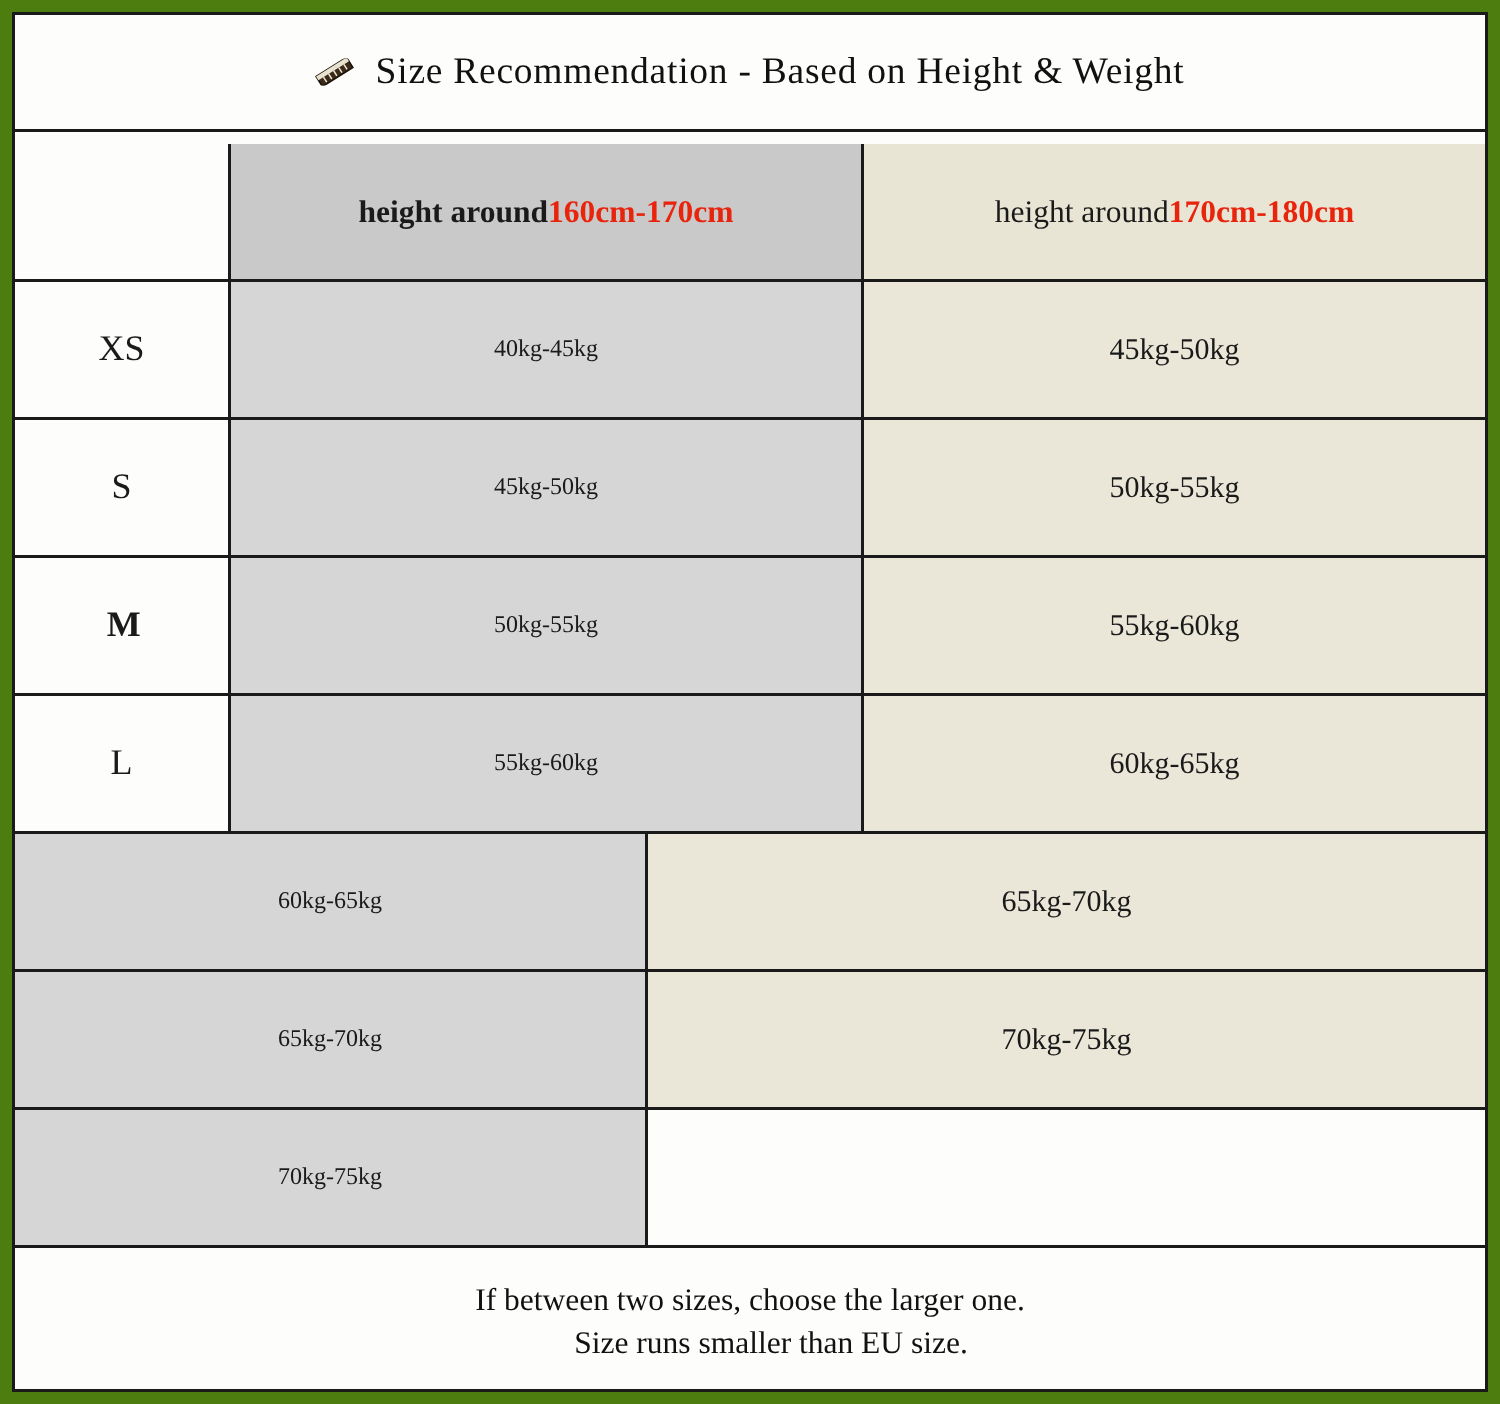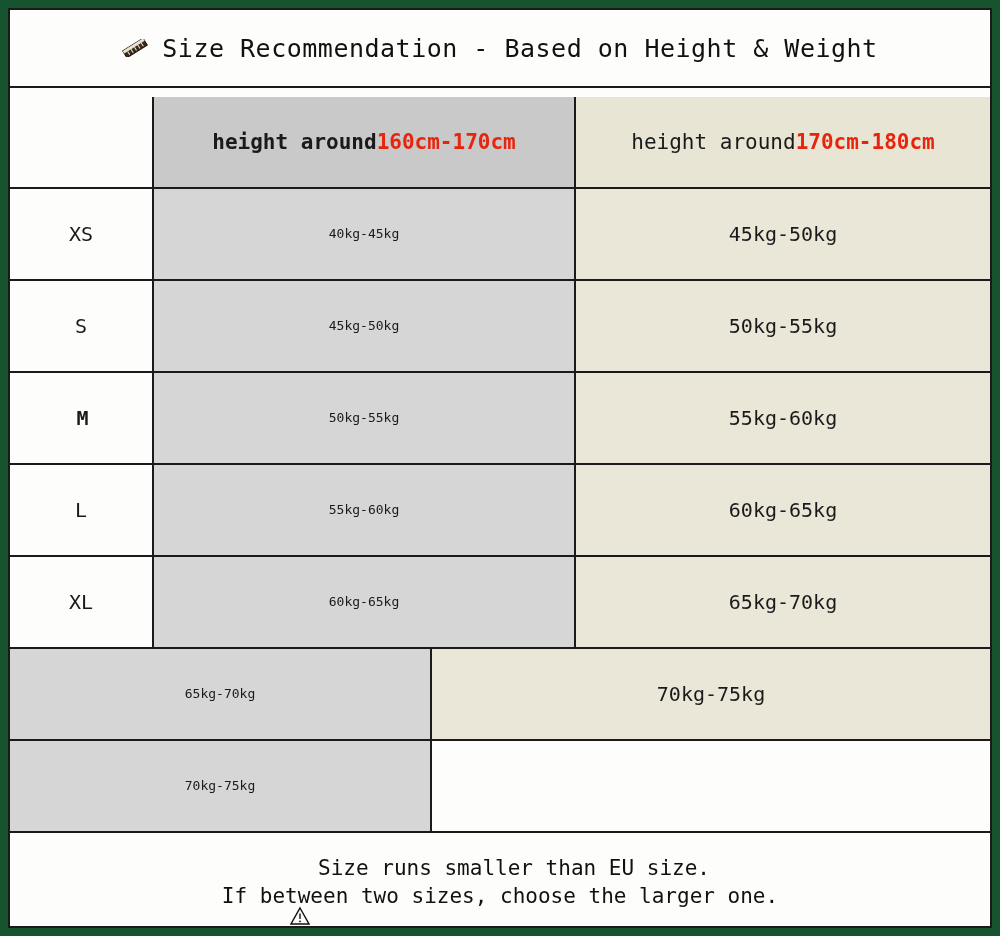--- a/index.html
+++ b/index.html
@@ -11,22 +11,23 @@
     width: 1000px;
     height: 936px;
     font-family: "DejaVu Sans Mono", "Liberation Mono", monospace;
     color: #1a1a1a;
     overflow: hidden;
   }
   .page {
     position: relative;
     width: 1000px;
     height: 936px;
-    background: #14532d;
-    box-sizing: border-box;
+    background: #4d7c0f;
+    box-sizing: border-box;
+    font-family: Liberation Serif, serif;
   }
   .frame {
     position: absolute;
     left: 8px;
     top: 8px;
     width: 984px;
     height: 920px;
     border: 2px solid #1a1a1a;
     box-sizing: border-box;
     background: #fdfdfc;
@@ -82,28 +83,28 @@
     align-items: center;
     justify-content: center;
     text-align: center;
     padding: 0 8px;
   }
   .c-size {
     width: 144px;
     flex: 0 0 144px;
     border-right: 2px solid #1a1a1a;
     background: #fdfdfb;
-    font-size: 20px;
+    font-size: 24px;
   }
   .c-a {
     width: 422px;
     flex: 0 0 422px;
     border-right: 2px solid #1a1a1a;
     background: #d6d6d6;
-    font-size: 13px;
+    font-size: 16px;
   }
   .c-b {
     flex: 1 1 auto;
     background: #eae7d8;
     font-size: 20px;
   }
   .row.head .c-size { background: #fdfdfb; }
   .row.head .c-a {
     background: #c9c9c9;
     font-weight: bold;
@@ -203,46 +204,45 @@
         <div class="cell c-b">55kg-60kg</div>
       </div>
 
       <div class="row body">
         <div class="cell c-size">L</div>
         <div class="cell c-a">55kg-60kg</div>
         <div class="cell c-b">60kg-65kg</div>
       </div>
 
       <div class="row body">
-        <div class="cell c-size">XL</div>
         <div class="cell c-a">60kg-65kg</div>
         <div class="cell c-b">65kg-70kg</div>
       </div>
 
       <div class="row body">
         <div class="cell c-a">65kg-70kg</div>
         <div class="cell c-b">70kg-75kg</div>
       </div>
 
       <div class="row body">
         <div class="cell c-a">70kg-75kg</div>
       </div>
 
     </div>
 
     <div class="footer">
+      <div class="footer-line">
+        <span>If between two sizes, choose the larger one.</span>
+      </div>
       <div class="footer-line">
         <span class="warn-icon">
           <svg width="20" height="20" viewBox="0 0 20 20">
             <path d="M10 2 L19 18 L1 18 Z" fill="none" stroke="#111111" stroke-width="1.4"></path>
             <line x1="10" y1="7.5" x2="10" y2="13" stroke="#111111" stroke-width="1.4"></line>
             <circle cx="10" cy="15.4" r="0.9" fill="#111111"></circle>
           </svg>
         </span>
         <span>Size runs smaller than EU size.</span>
       </div>
-      <div class="footer-line">
-        <span>If between two sizes, choose the larger one.</span>
-      </div>
     </div>
 
   </div>
 </div>
 
 </body></html>

